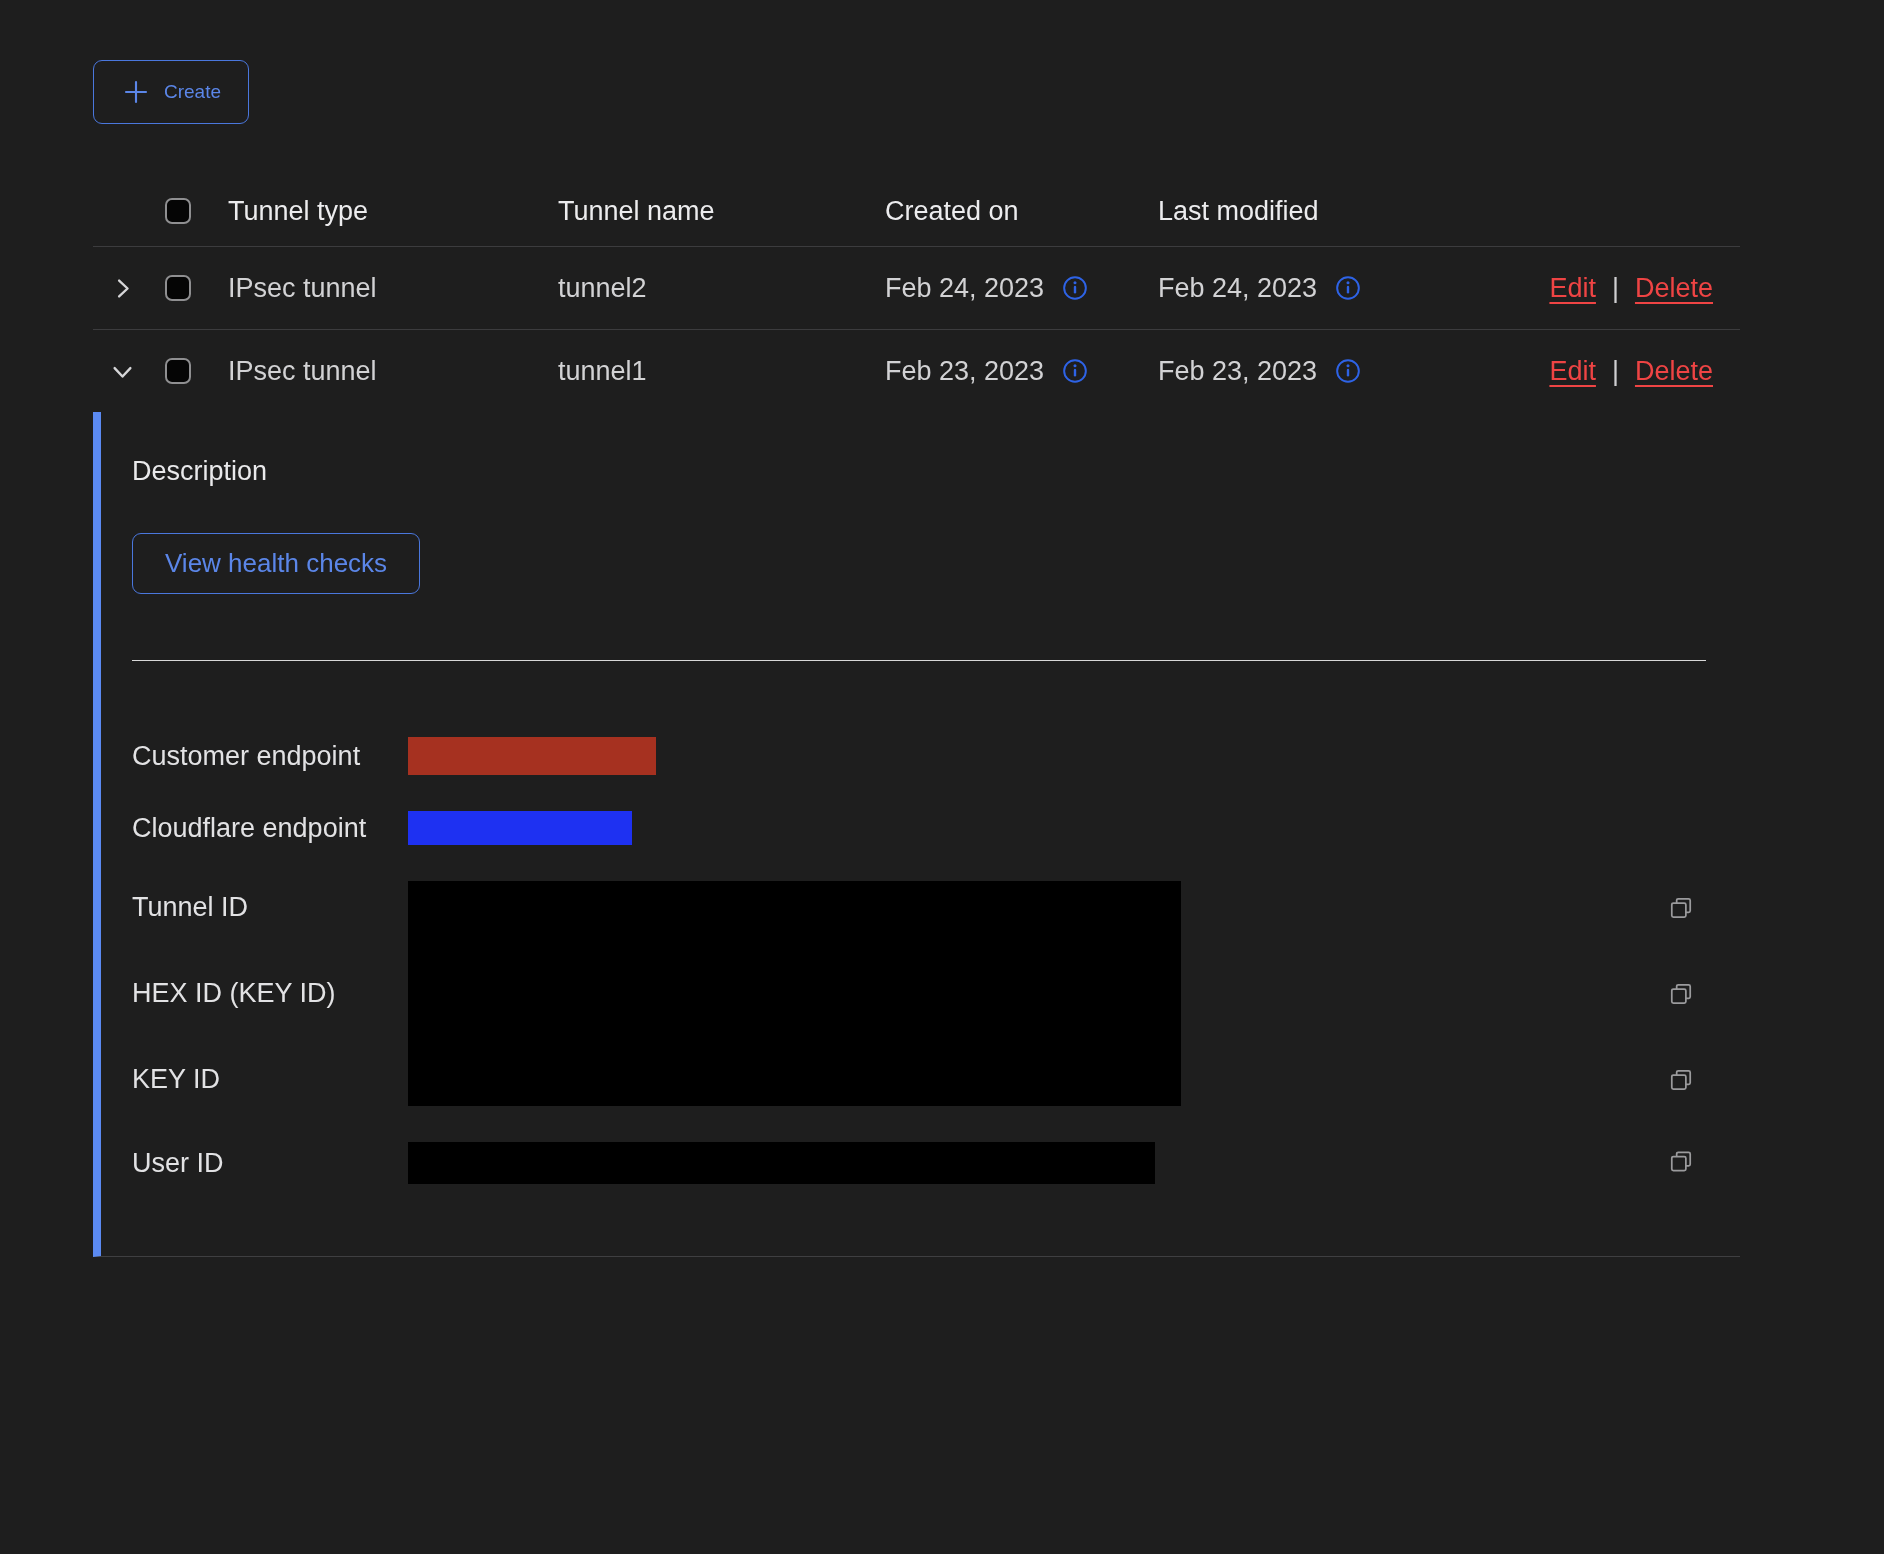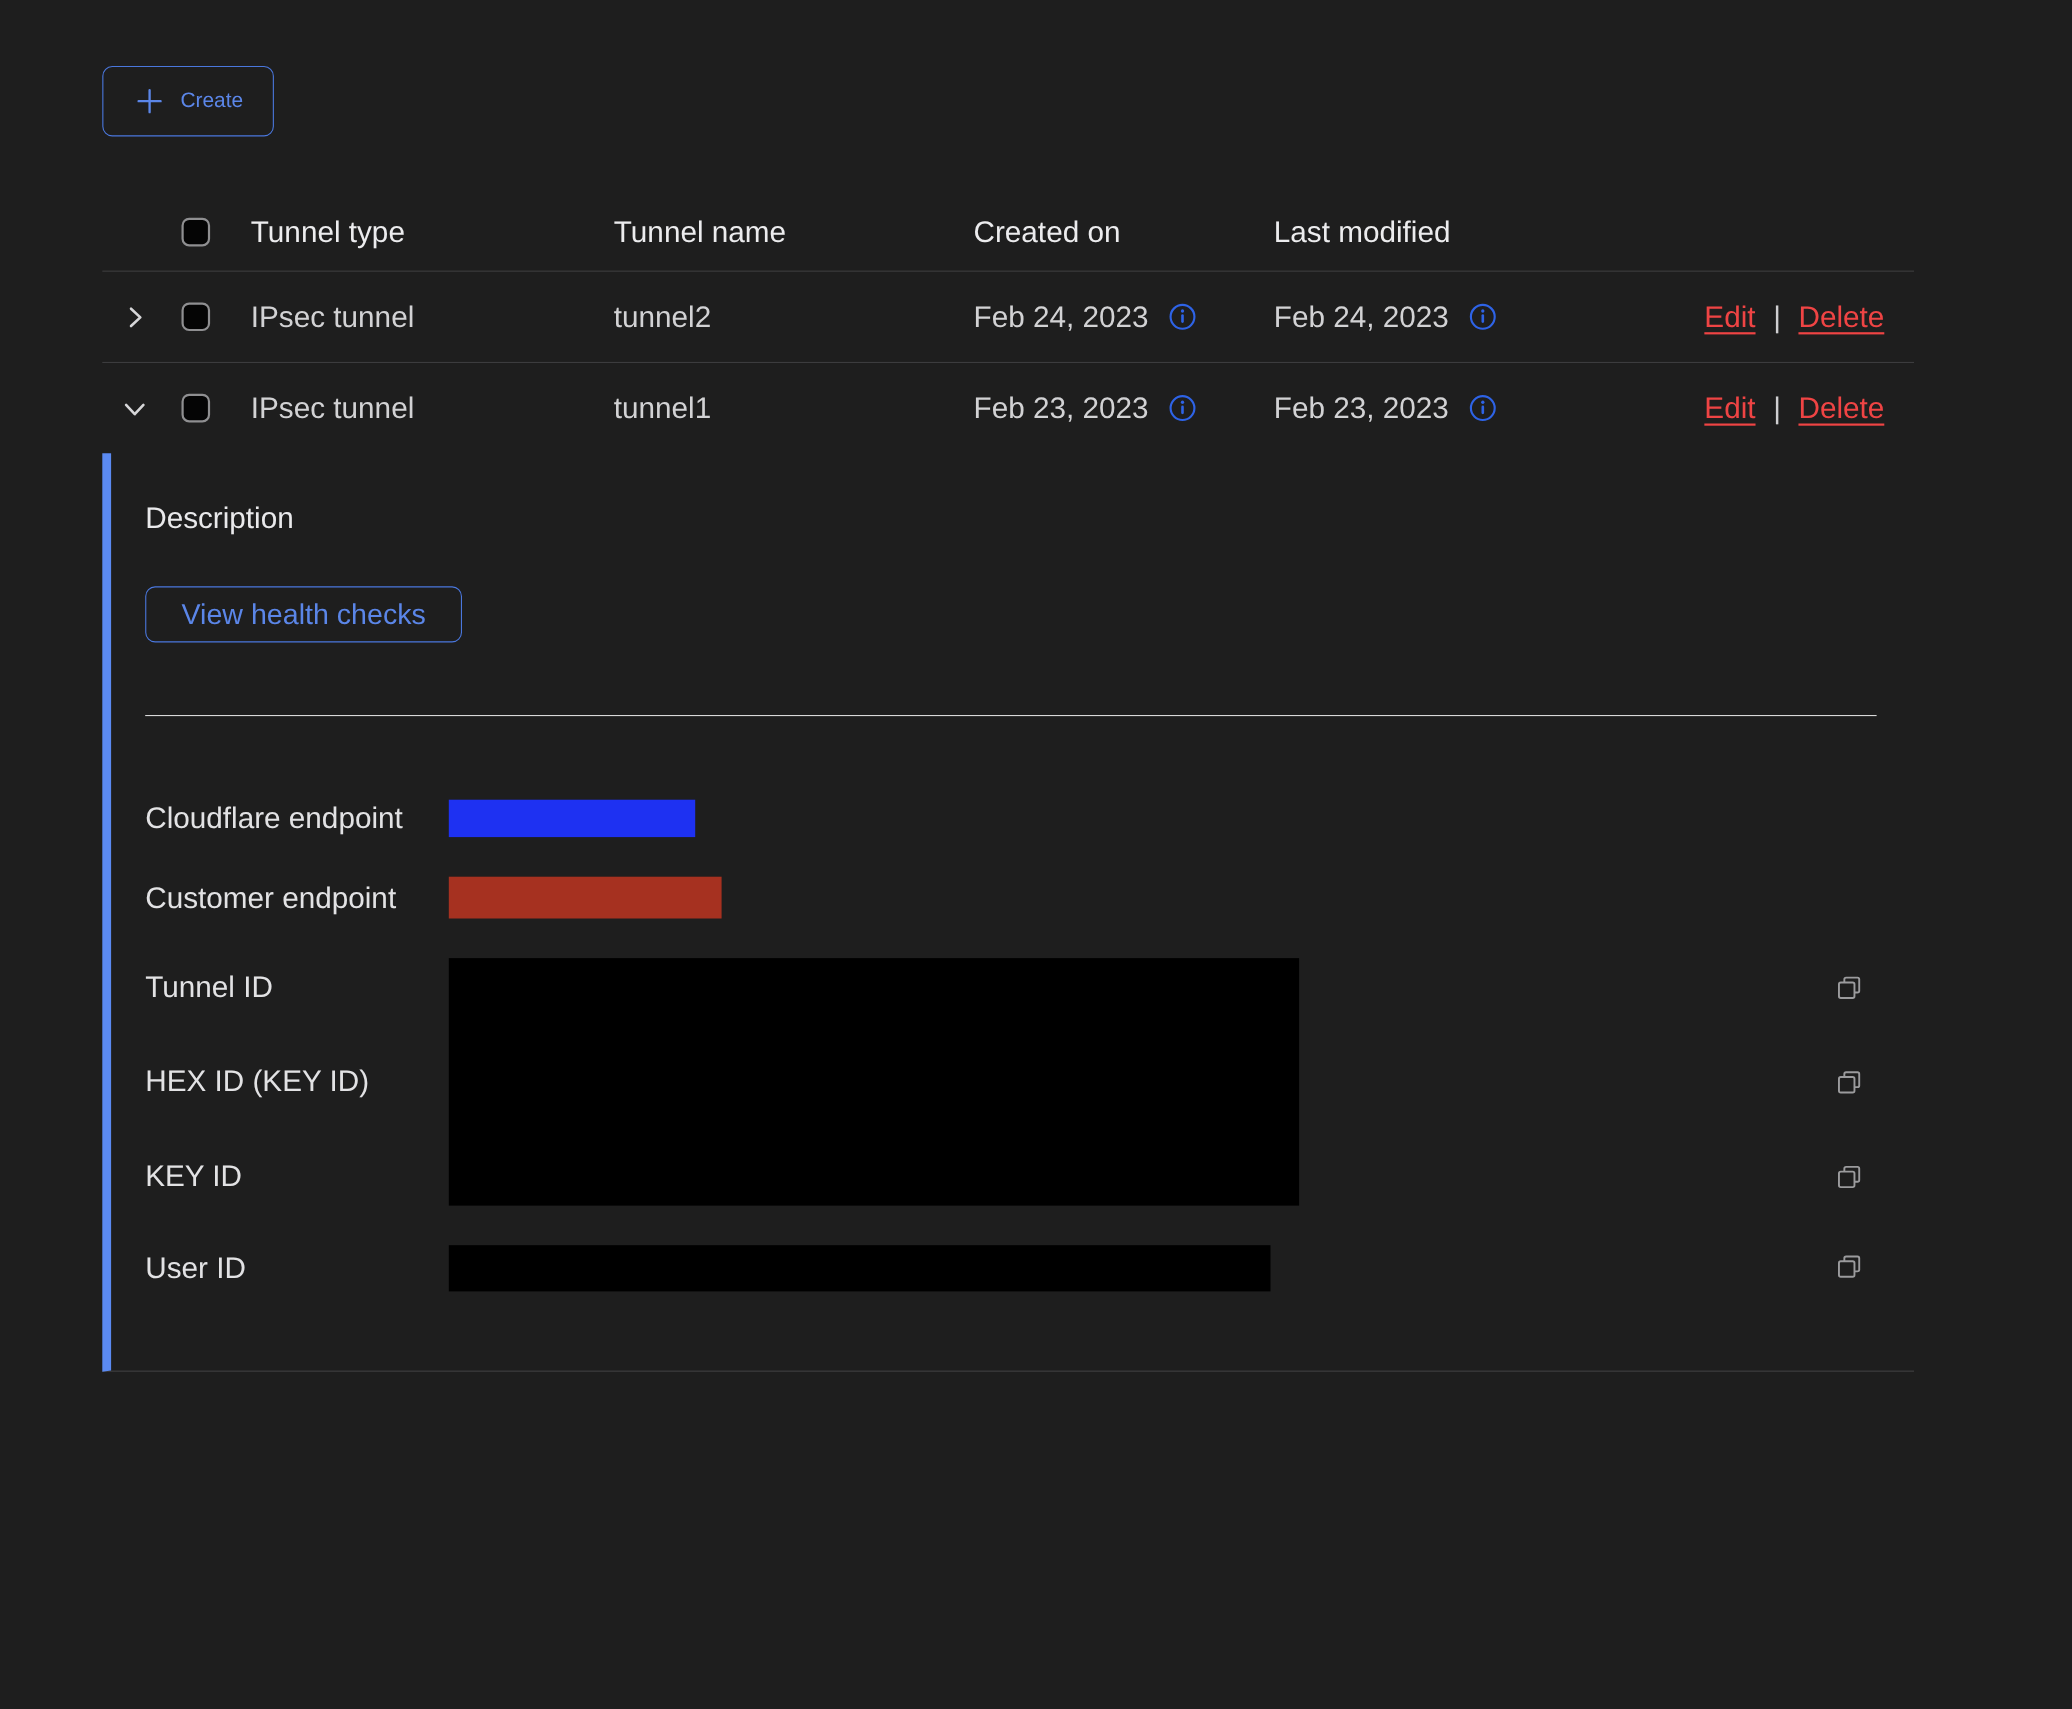--- a/index.html
+++ b/index.html
@@ -33,21 +33,21 @@
   .link{color:#ef4444;text-decoration:underline;text-underline-offset:5px;
     text-decoration-thickness:1.5px;cursor:pointer;}
   .pipe{color:#cfcfd1;}
   .chev{display:flex;cursor:pointer;margin-left:16px;}
 
   
   .panel{border-left:8px solid #5b8af2;border-bottom:1px solid #3f3f41;
     padding:40px 0 72px 31px;}
   .desc-label{color:#e9e9eb;font-size:27px;margin:4px 0 46px 0;font-weight:500;}
   .desc-text{color:#8c8c8e;font-size:27px;margin:0 0 38px 0;}
-  .health-btn{height:51px;display:inline-flex;align-items:center;padding:0 32px;
+  .health-btn{height:61px;display:inline-flex;align-items:center;padding:0 32px;
     background:transparent;border:1.5px solid #4a77dd;border-radius:9px;color:#5b86e8;
     font-size:26px;font-family:inherit;cursor:pointer;margin-bottom:66px;text-align:center;}
   .light-divider{height:1px;background:#d9d9d9;width:calc(100% - 34px);margin-bottom:76px;}
 
   .frow{display:flex;align-items:center;position:relative;margin-bottom:36px;}
   .flabel{width:276px;flex-shrink:0;font-size:27px;color:#e2e2e4;}
   .flabel.narrow{width:235px;}
   .fvalue{margin-left:25px;font-size:27px;color:#d4d4d6;}
   .block{flex-shrink:0;}
   .red-block{width:248px;height:38px;background:#a63120;}
@@ -178,27 +178,27 @@
 
   
   <div class="panel">
     <p class="desc-label">Description</p>
     <button class="health-btn">View health checks</button>
 
     <div class="light-divider"></div>
 
 
     <div class="frow">
+      <span class="flabel">Customer endpoint</span>
+      <span class="block red-block"></span>
+    </div>
+
+    <div class="frow">
       <span class="flabel">Cloudflare endpoint</span>
       <span class="block blue-block"></span>
-    </div>
-
-    <div class="frow">
-      <span class="flabel">Customer endpoint</span>
-      <span class="block red-block"></span>
     </div>
 
     <div class="group">
       <div class="group-labels">
         <span class="flabel">Tunnel ID</span>
         <span class="flabel">HEX ID (KEY ID)</span>
         <span class="flabel">KEY ID</span>
       </div>
       <span class="block black-lg"></span>
       <button class="copy-btn copy-1">

